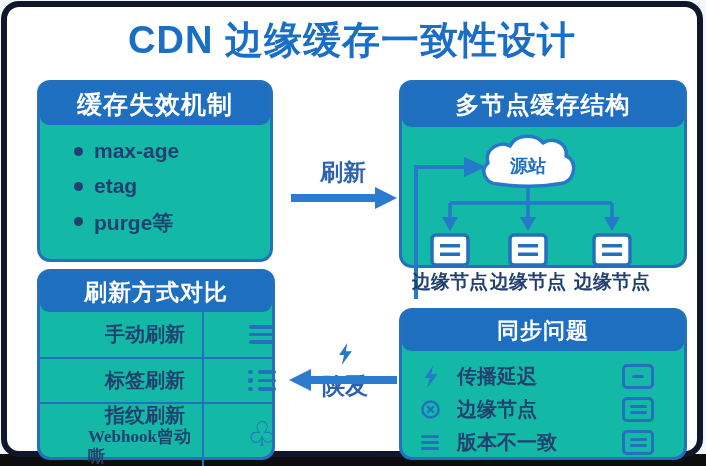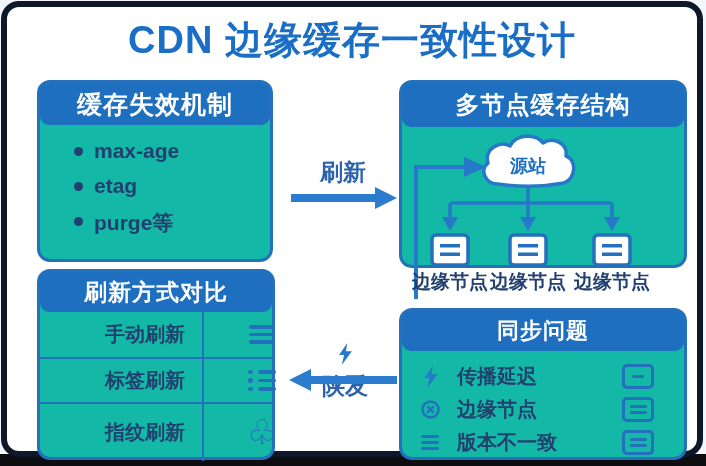--- a/index.html
+++ b/index.html
@@ -126,20 +126,21 @@
               <span class="b"></span>
             </span>
           <span class="lr">
               <span class="d"></span>
               <span class="b"></span>
             </span>
         </span>
       </div>
       <div class="cmp-cell txt r2">
         <span>指纹刷新</span>
+        <span class="sub">Webhook曾动嘶</span>
       </div>
       <div class="cmp-cell icon r2">
         <span class="icon-trefoil"></span>
       </div>
     </div>
   </div>
 
   <div class="mid-label lab-refresh">刷新</div>
   <svg class="mid-arrow ar-right" width="106" height="22" viewBox="0 0 106 22">
     <rect x="0" y="7" width="86" height="8" fill="#2b7cce"></rect>

